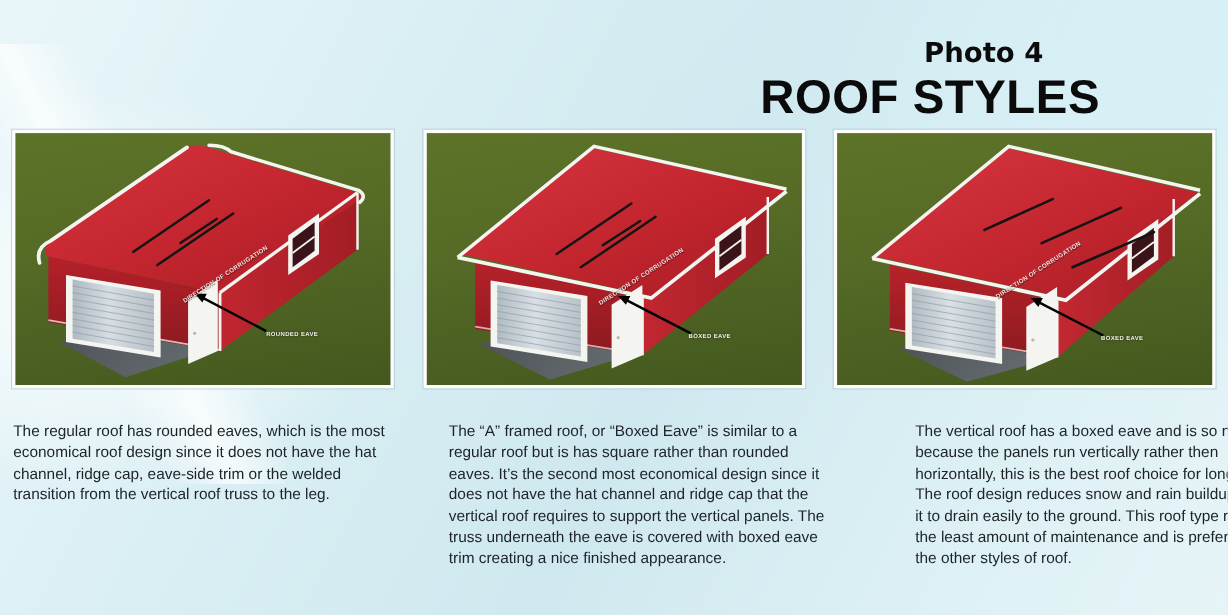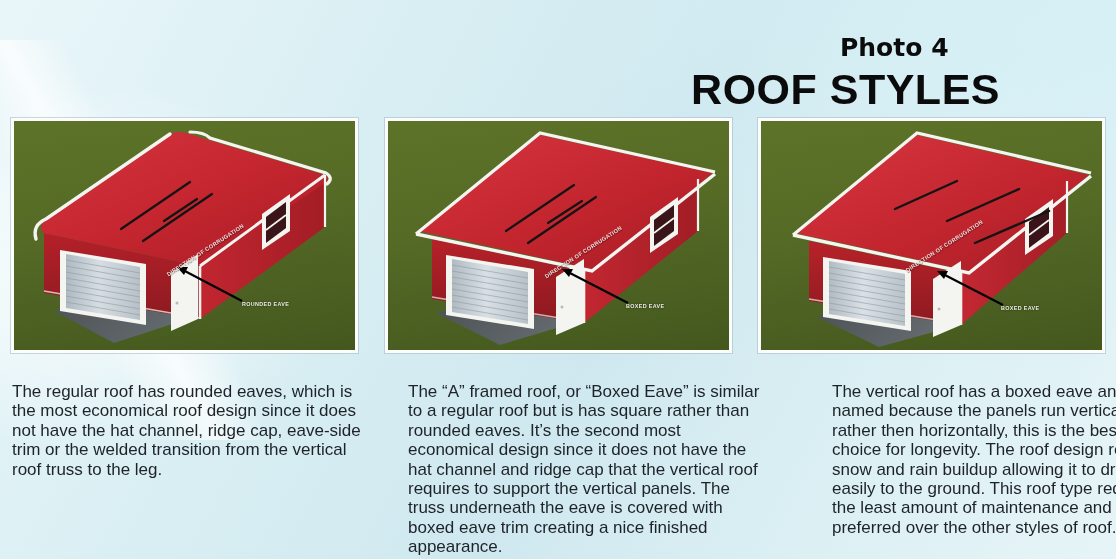--- a/index.html
+++ b/index.html
@@ -68,21 +68,21 @@
     position: absolute;
     font-size: 5.6px; font-weight: bold; letter-spacing: .3px;
     color: #f2e4e2; white-space: nowrap;
     font-family: "Liberation Sans", sans-serif;
     text-shadow: 0 1px 1px rgba(0,0,0,.55);
   }
 
   
   .caption {
     position: absolute; top: 382px;
-    font-size: 17px; line-height: 19.4px;
+    font-size: 14px; line-height: 19.4px;
     color: #1d2328;
     font-family: "Liberation Sans", sans-serif;
   }
   #caption-0 { left: 12px;  width: 350px; }
   #caption-1 { left: 408px; width: 352px; }
   #caption-2 { left: 800px; width: 348px; margin-left: 32px; }
 </style>
 </head>
 <body>
 

